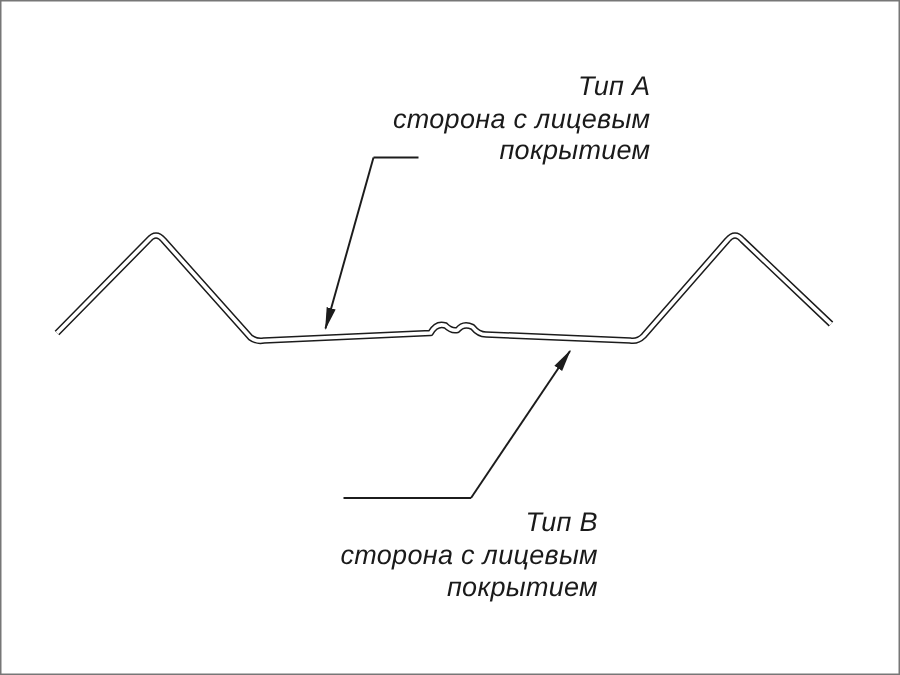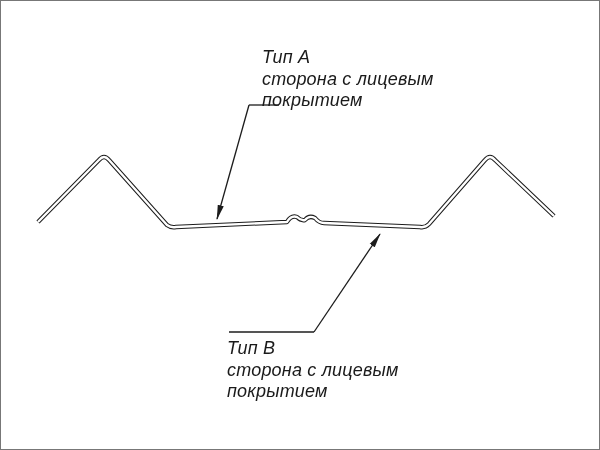--- a/index.html
+++ b/index.html
@@ -24,20 +24,21 @@
       height: 450px;
     }
     .label {
       position: absolute;
       color: #1a1a1a;
       font-style: italic;
       font-size: 18px;
       line-height: 21px;
       white-space: nowrap;
       letter-spacing: 0.2px;
+      text-align: right;
     }
     .label .label-title {
       margin-bottom: 1px;
     }
     #label-type-a {
       left: 261px;
       top: 46px;
     }
     #label-type-b {
       left: 226px;

